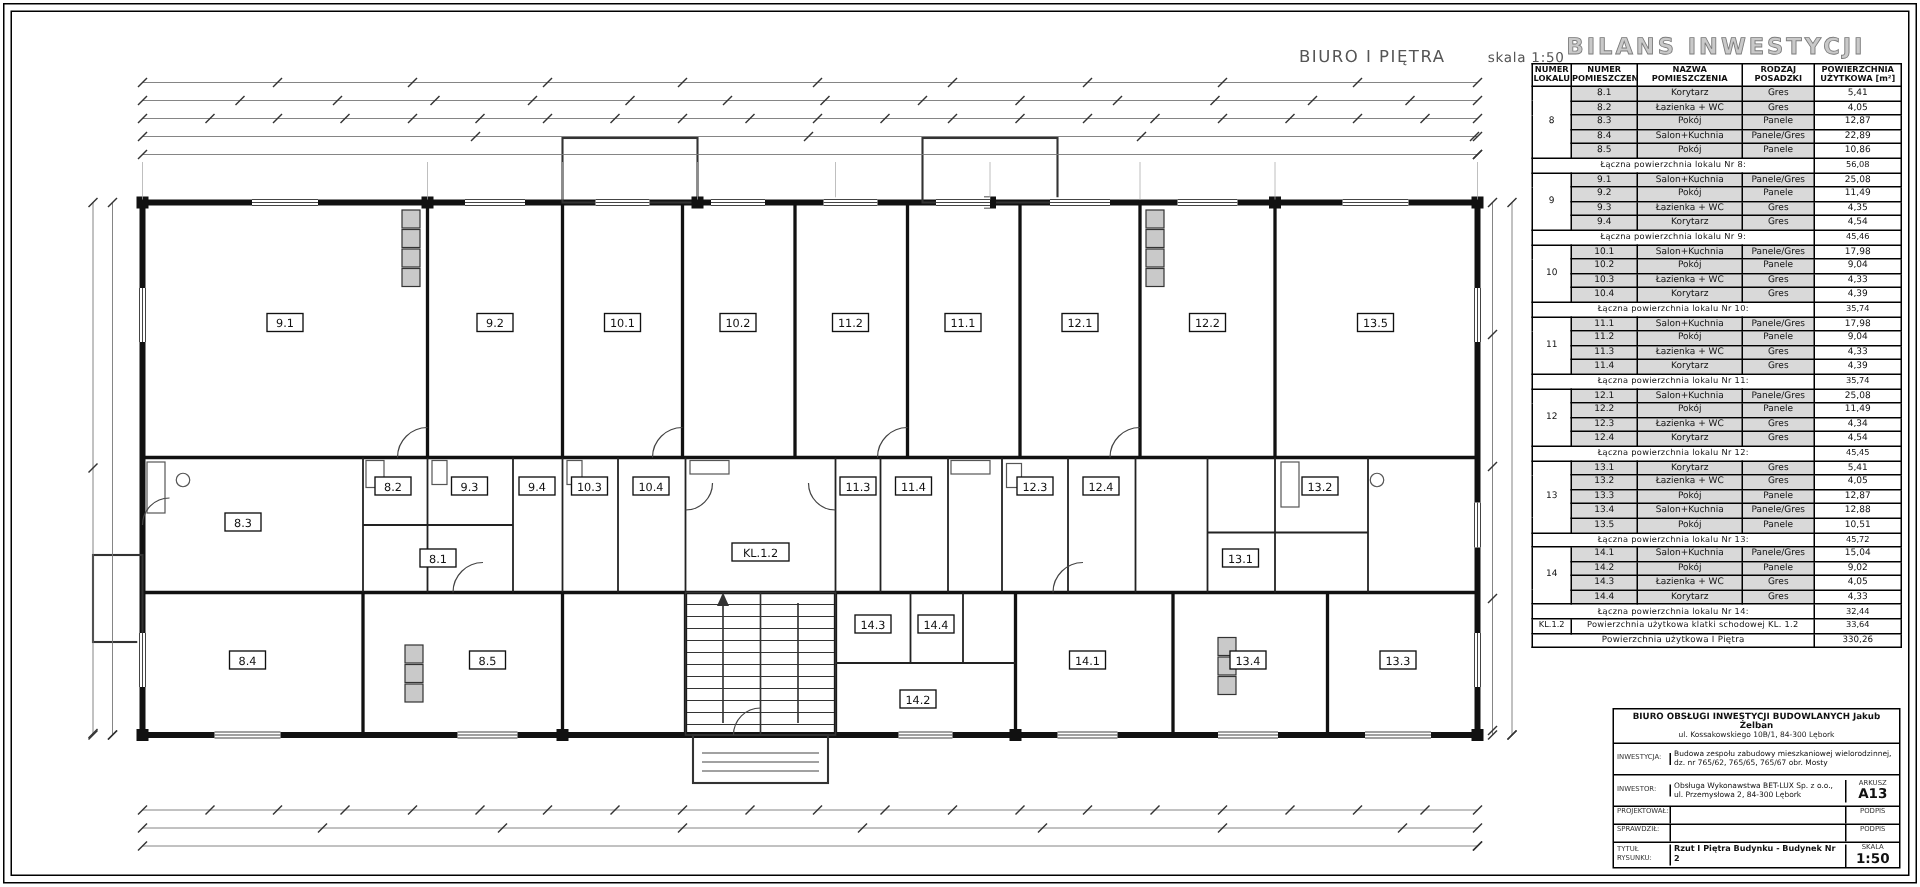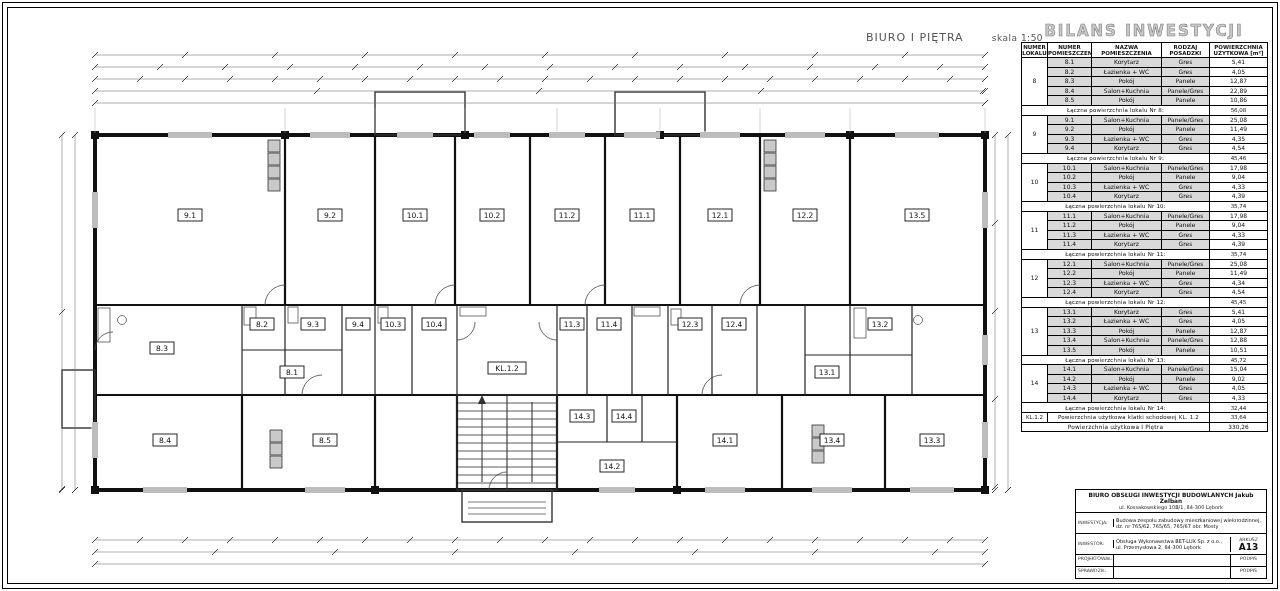--- a/index.html
+++ b/index.html
@@ -826,14 +826,22 @@
     <div class="tb-row tb-sign">
       <div class="tb-cell tb-label">PROJEKTOWAŁ:</div>
       <div class="tb-cell tb-val"></div>
       <div class="tb-podpis tb-cell">PODPIS</div>
     </div>
     <div class="tb-row tb-sign">
       <div class="tb-cell tb-label">SPRAWDZIŁ:</div>
       <div class="tb-cell tb-val"></div>
       <div class="tb-podpis tb-cell">PODPIS</div>
     </div>
+    <div class="tb-row tb-row-draw">
+      <div class="tb-cell tb-label">TYTUŁ RYSUNKU:</div>
+      <div class="tb-cell tb-val tb-drawval">Rzut I Piętra Budynku - Budynek Nr 2</div>
+      <div class="tb-scale">
+        <div class="tb-sheet-l">SKALA</div>
+        <div class="tb-sheet-v">1:50</div>
+      </div>
+    </div>
   </div>
 </div>
 
 </body></html>

